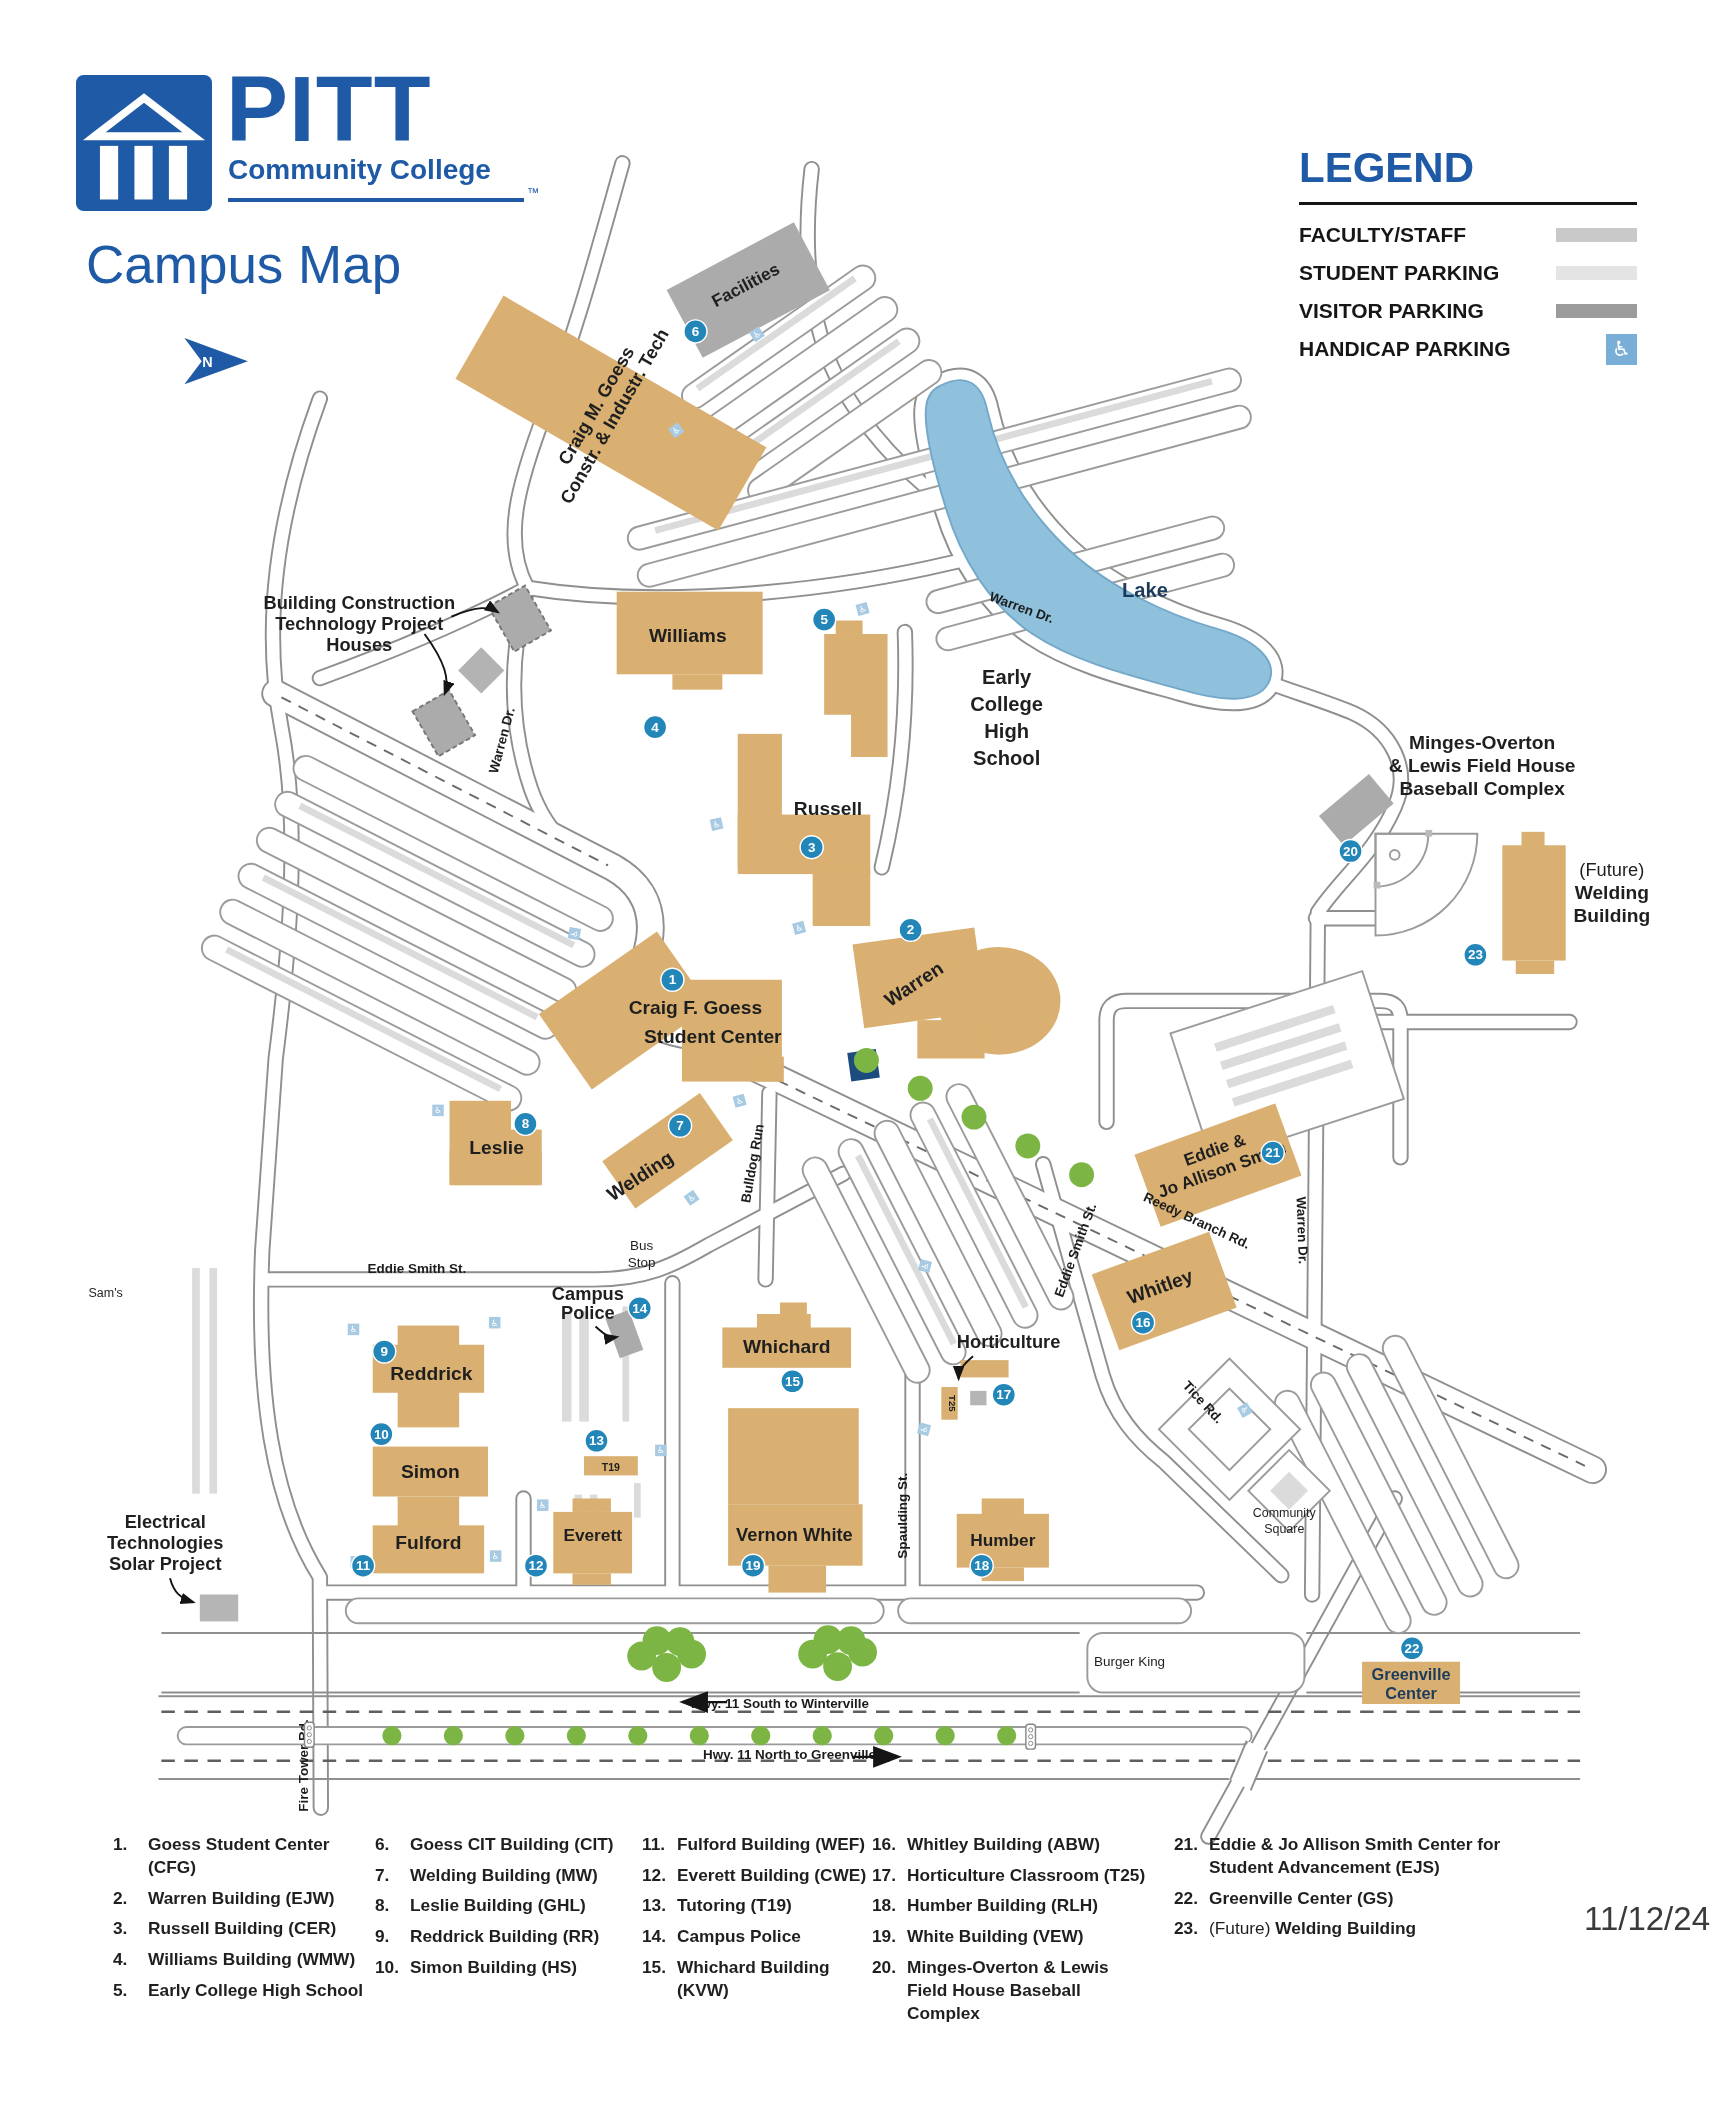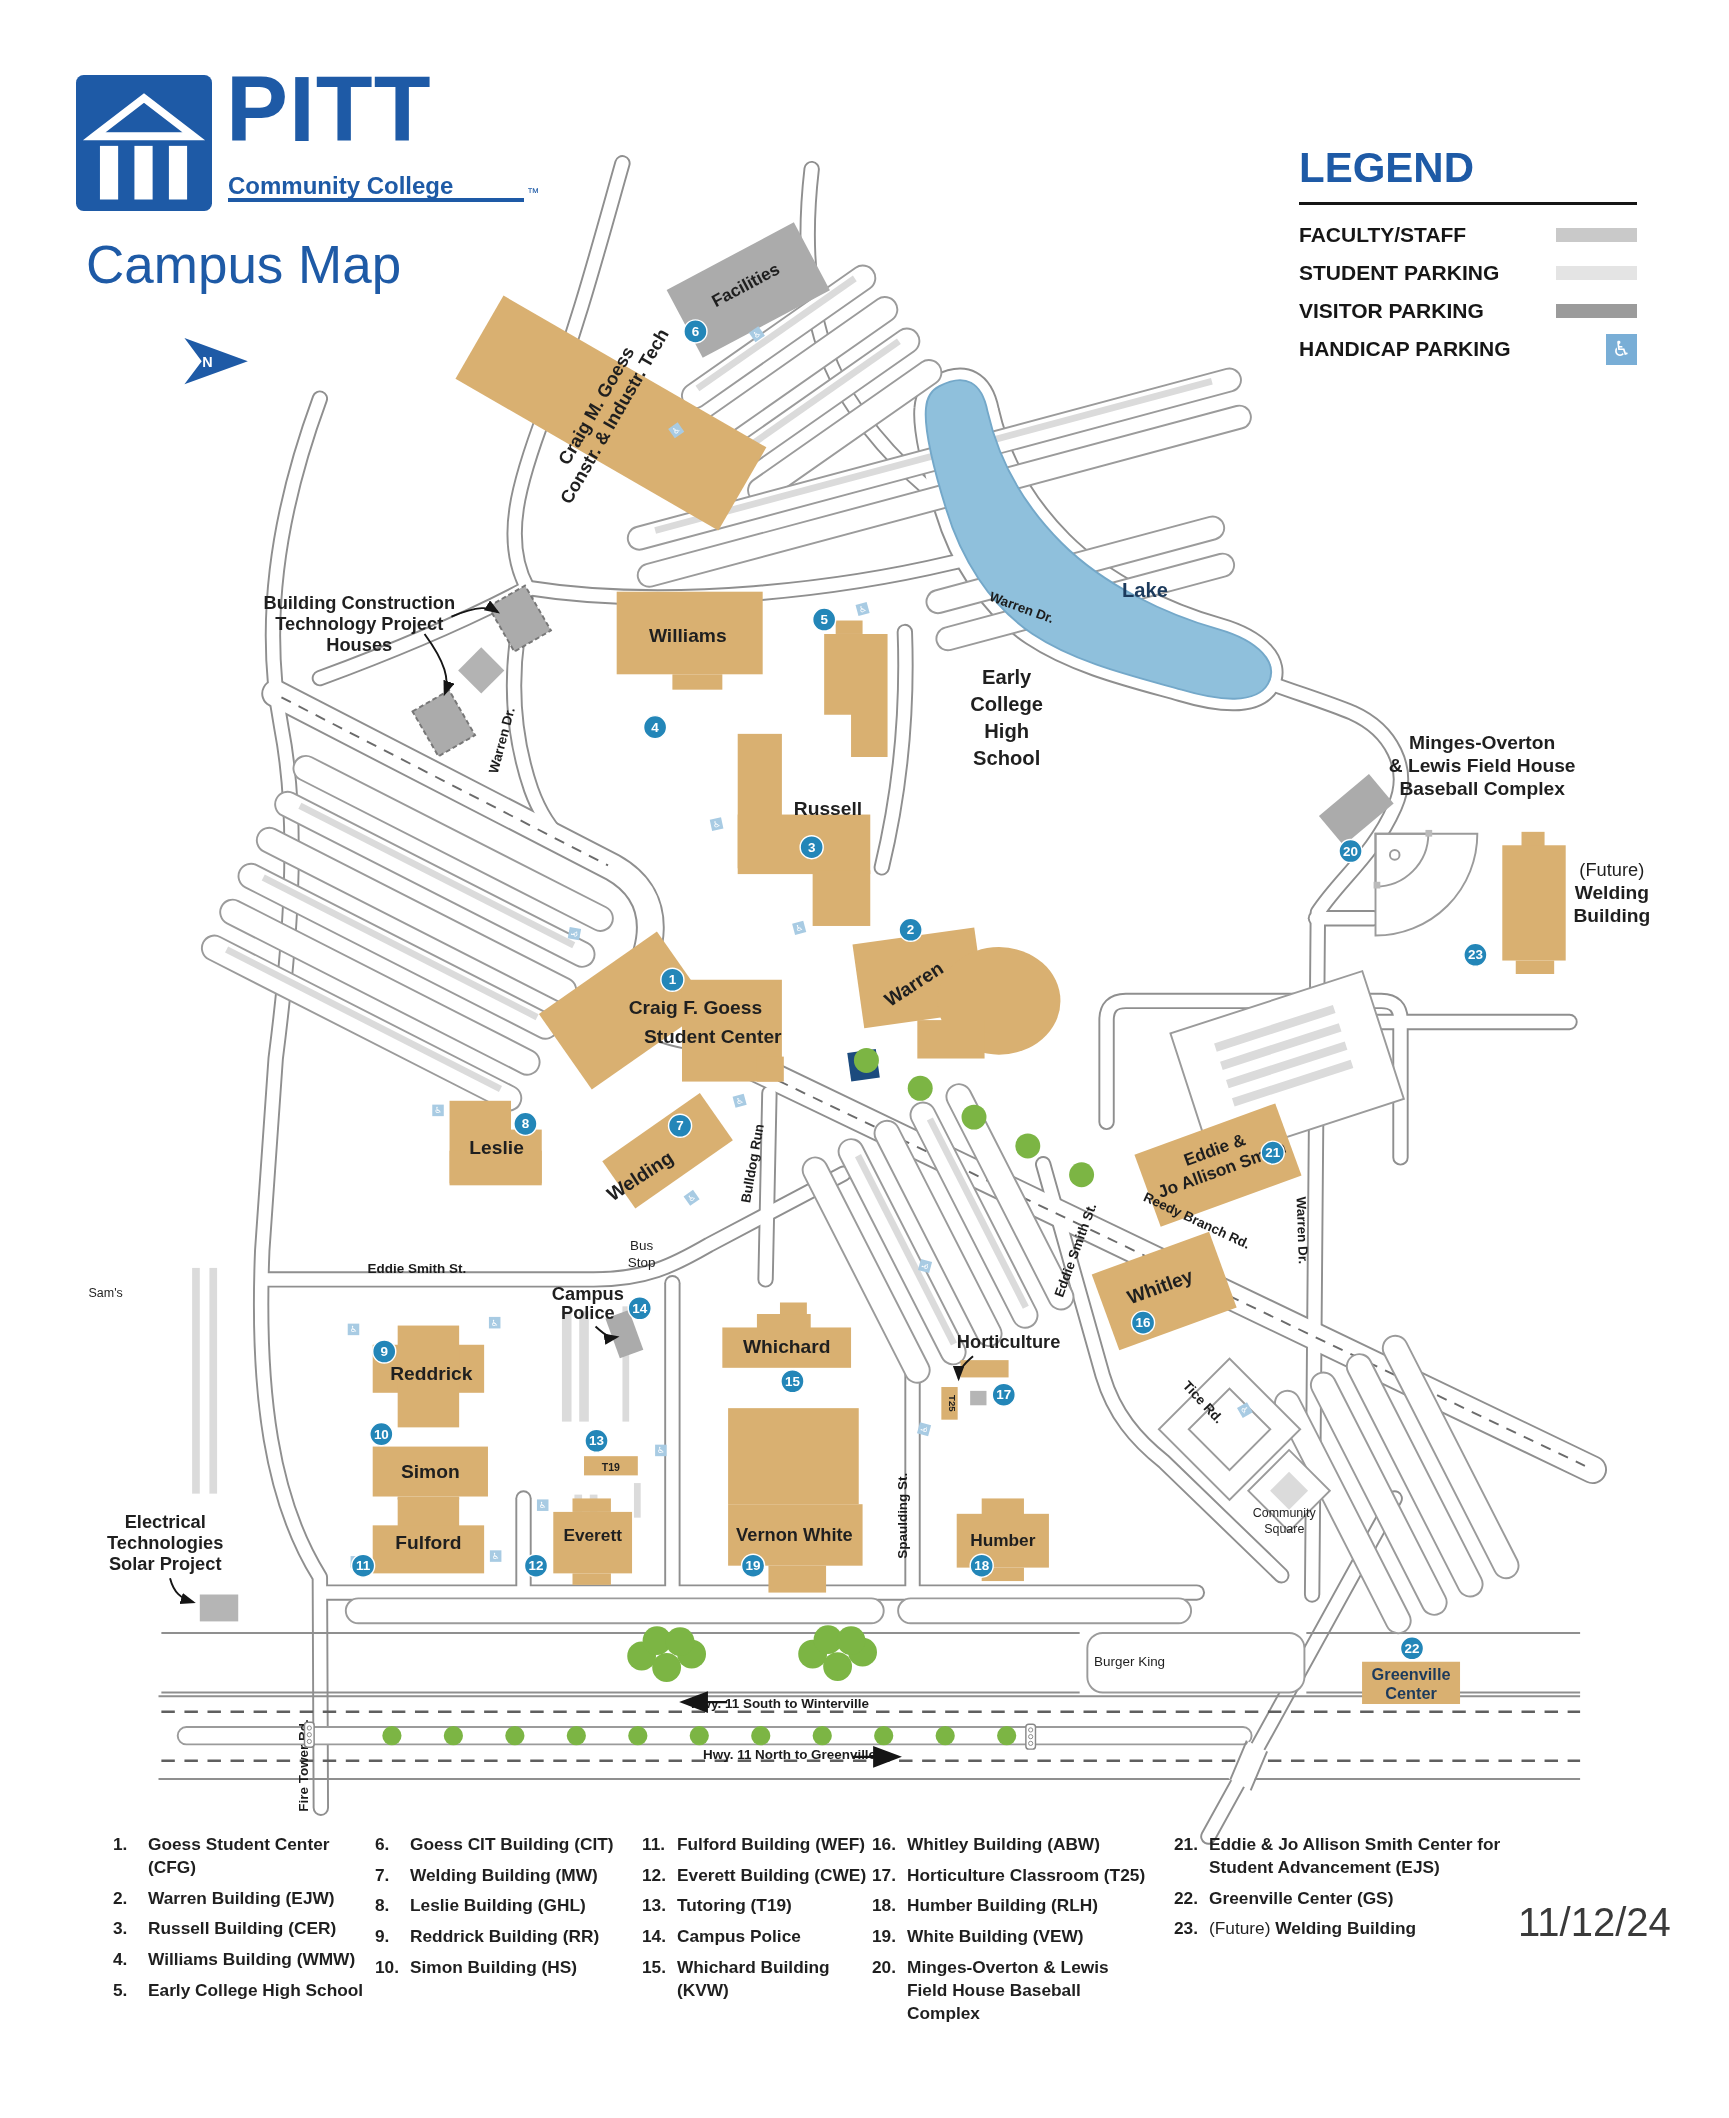--- a/index.html
+++ b/index.html
@@ -34,21 +34,21 @@
   .bl{font-weight:bold;fill:#1f1f1f;text-anchor:middle}
   .rl{font-weight:bold;fill:#1c1c1c;text-anchor:middle;font-size:14px}
   .wl{font-weight:bold;fill:#1C3A5C;text-anchor:middle}
   .plain{font-weight:normal;fill:#1f1f1f;text-anchor:middle}
   .ann{fill:none;stroke:#151515;stroke-width:2}
   .annb{fill:none;stroke:#151515;stroke-width:2.5}
   
   .brand{color:#1E5AA6}
   #logo-box{left:76px;top:75px;width:136px;height:136px;background:#1E5AA6;border-radius:7.7px}
   #pitt{left:226px;top:63px;font-size:93px;font-weight:800;letter-spacing:1px;line-height:1}
-  #cc{left:228px;top:172px;font-size:24px;font-weight:700}
+  #cc{left:228px;top:154px;font-size:28px;font-weight:700}
   #cc-line{left:228px;top:198px;width:296px;height:3.8px;background:#1E5AA6}
   #tm{left:527px;top:186px;font-size:12.5px}
   #campus-title{left:86px;top:234px;font-size:53px;font-weight:400}
   
   #legend{left:1299px;top:144px;width:338px}
   #legend h2{margin:0 0 0 0;font-size:42px;font-weight:800;color:#1E5AA6;
              border-bottom:3.8px solid #151515;padding-bottom:9.6px;margin-bottom:11.5px}
   .leg-row{display:flex;align-items:center;justify-content:space-between;height:38px}
   .leg-label{font-size:21px;font-weight:800;color:#161616}
   .sw{width:81px;height:14.4px}
@@ -58,21 +58,21 @@
   
   .col{position:absolute;top:1833px}
   .li{display:flex;margin-bottom:7.7px;font-size:17.3px;font-weight:bold;color:#1f1f1f;line-height:23px}
   .li .num{width:35px;flex:0 0 35px}
   .li .lt{font-weight:normal}
   #c1{left:113px;width:257px}
   #c2{left:375px;width:248px}
   #c3{left:642px;width:229px}
   #c4{left:872px;width:277px}
   #c5{left:1174px;width:327px}
-  #date{left:1518px;top:1900px;width:192px;font-size:40px;color:#3a3a3a;text-align:left}
+  #date{left:1518px;top:1900px;width:192px;font-size:33px;color:#3a3a3a;text-align:right}
 </style>
 </head>
 <body>
 
 <svg id="map" width="1729" height="2118" viewBox="0 0 1800 2205">
   <defs>
     <path id="lakep" d="M 978,402 C 1005,388 1022,398 1028,428 C 1038,472 1060,520 1105,565
       C 1150,610 1215,640 1268,655 C 1310,667 1332,690 1320,712 C 1308,733 1270,730 1230,718
       C 1180,704 1120,690 1075,660 C 1030,630 1000,580 985,530 C 972,488 962,445 964,425
       C 965,412 970,406 978,402 Z"></path>

